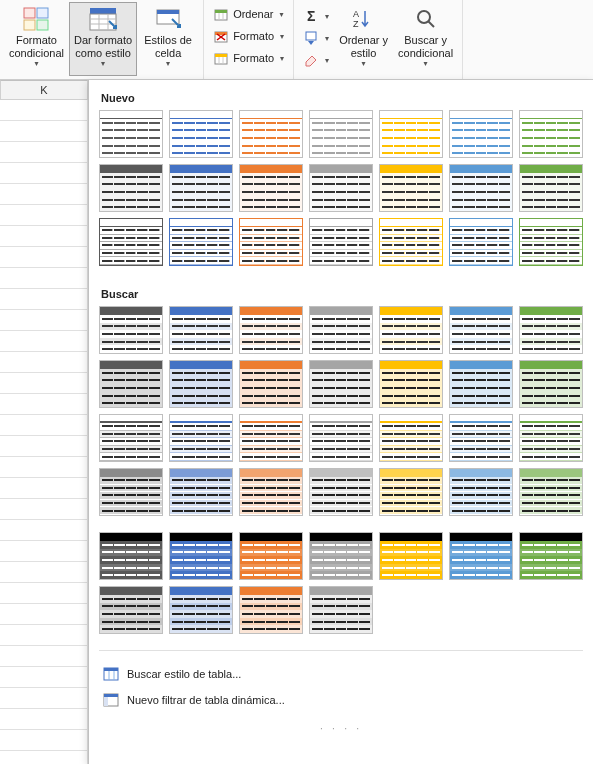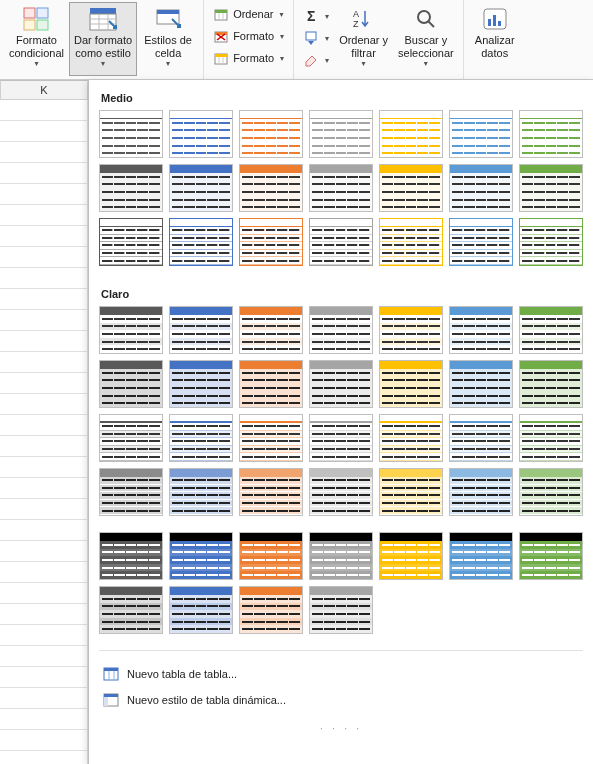--- a/index.html
+++ b/index.html
@@ -152,50 +152,36 @@
     </div>
     <div class="big-btn" style="min-width:58px">
       <div class="icon-box">
           <svg width="26" height="24">
             <text x="2" y="10" font-size="9" fill="#333">A</text>
             <text x="2" y="20" font-size="9" fill="#333">Z</text>
             <path d="M14 4 L14 18 M11 15 L14 19 L17 15" stroke="#4472c4" fill="none" stroke-width="1.5"></path>
           </svg>
         </div>
       <span style="white-space:pre-line">Ordenar y
-filtrar</span>
+estilo</span>
       <span class="drop">▾</span>
     </div>
     <div class="big-btn" style="min-width:64px">
       <div class="icon-box">
           <svg width="24" height="24">
             <circle cx="10" cy="10" r="6" fill="none" stroke="#555" stroke-width="2"></circle>
             <line x1="14" y1="14" x2="20" y2="20" stroke="#555" stroke-width="2"></line>
           </svg>
         </div>
       <span style="white-space:pre-line">Buscar y
-seleccionar</span>
+condicional</span>
       <span class="drop">▾</span>
     </div>
   </div>
 
-  <div class="ribbon-group" style="border-right:none">
-    <div class="big-btn" style="min-width:54px">
-      <div class="icon-box">
-          <svg width="26" height="24">
-            <rect x="2" y="2" width="22" height="20" rx="3" fill="#fff" stroke="#888"></rect>
-            <rect x="6" y="12" width="3" height="7" fill="#4472c4"></rect>
-            <rect x="11" y="8" width="3" height="11" fill="#4472c4"></rect>
-            <rect x="16" y="14" width="3" height="5" fill="#4472c4"></rect>
-          </svg>
-        </div>
-      <span style="white-space:pre-line">Analizar
-datos</span>
-    </div>
-  </div>
 </div>
 
 <div class="col-header" style="top:80px">
   <span>K</span>
 </div>
 <div class="gridlines" style="top:100px" id="gridlines">
     <div class="gl-row"></div>
     <div class="gl-row"></div>
     <div class="gl-row"></div>
     <div class="gl-row"></div>
@@ -224,21 +210,21 @@
     <div class="gl-row"></div>
     <div class="gl-row"></div>
     <div class="gl-row"></div>
     <div class="gl-row"></div>
     <div class="gl-row"></div>
     <div class="gl-row"></div>
   </div>
 
 <div class="gallery">
   <div class="gal-section">
-    <div class="gal-title">Medio</div>
+    <div class="gal-title">Nuevo</div>
     <div class="thumb-grid" id="light-grid">
         <div class="thumb">
           <div class="hdr" style="background: rgb(255, 255, 255); border-bottom: 1px solid rgb(89, 89, 89);"></div>
           <div class="rows">
             <div class="r">
               <div class="c" style="background: rgb(89, 89, 89);"></div>
               <div class="c" style="background: rgb(89, 89, 89);"></div>
               <div class="c" style="background: rgb(89, 89, 89);"></div>
               <div class="c" style="background: rgb(89, 89, 89);"></div>
               <div class="c" style="background: rgb(89, 89, 89);"></div>
@@ -1069,21 +1055,21 @@
               <div class="c" style="background: rgb(51, 51, 51); border-right: 1px solid rgb(184, 214, 163);"></div>
               <div class="c" style="background: rgb(51, 51, 51); border-right: 1px solid rgb(184, 214, 163);"></div>
               <div class="c" style="background: rgb(51, 51, 51); border-right: 1px solid rgb(184, 214, 163);"></div>
               <div class="c" style="background: rgb(51, 51, 51); border-right: 1px solid rgb(184, 214, 163);"></div>
             </div>
           </div>
         </div>
       </div>
   </div>
   <div class="gal-section">
-    <div class="gal-title">Claro</div>
+    <div class="gal-title">Buscar</div>
     <div class="thumb-grid" id="medium-grid">
         <div class="thumb">
           <div class="hdr" style="background: rgb(89, 89, 89);"></div>
           <div class="rows">
             <div class="r" style="background: rgb(255, 255, 255);">
               <div class="c" style="background: rgb(51, 51, 51);"></div>
               <div class="c" style="background: rgb(51, 51, 51);"></div>
               <div class="c" style="background: rgb(51, 51, 51);"></div>
               <div class="c" style="background: rgb(51, 51, 51);"></div>
               <div class="c" style="background: rgb(51, 51, 51);"></div>
@@ -2648,27 +2634,27 @@
   <div class="menu-items">
     <div class="menu-item">
       <div class="mi-icon">
           <svg width="16" height="16">
             <rect x="1" y="2" width="14" height="12" fill="#fff" stroke="#4472c4"></rect>
             <rect x="1" y="2" width="14" height="3" fill="#4472c4"></rect>
             <line x1="6" y1="5" x2="6" y2="14" stroke="#8ab4e8"></line>
             <line x1="11" y1="5" x2="11" y2="14" stroke="#8ab4e8"></line>
           </svg>
         </div>
-      <span>Nuevo tabla de tabla...</span>
+      <span>Buscar estilo de tabla...</span>
     </div>
     <div class="menu-item">
       <div class="mi-icon">
           <svg width="16" height="16">
             <rect x="1" y="2" width="14" height="12" fill="#fff" stroke="#888"></rect>
             <rect x="1" y="2" width="4" height="12" fill="#d9e2f3"></rect>
             <rect x="1" y="2" width="14" height="3" fill="#4472c4"></rect>
           </svg>
         </div>
-      <span>Nuevo estilo de tabla dinámica...</span>
+      <span>Nuevo filtrar de tabla dinámica...</span>
     </div>
   </div>
   <div class="dots">· · · ·</div>
 </div>
 
 </body></html>

